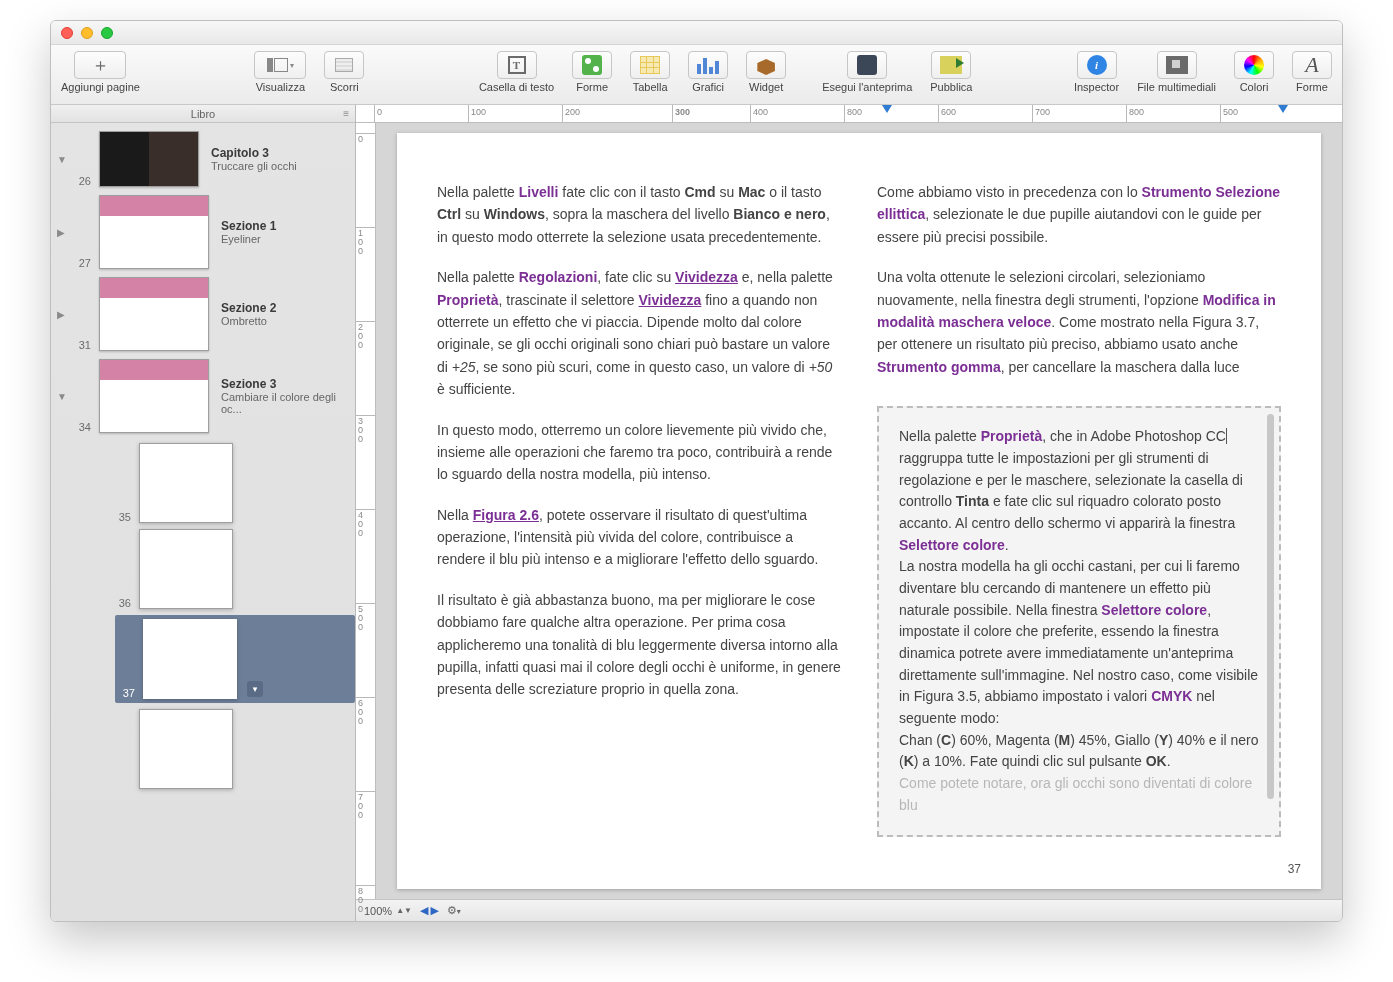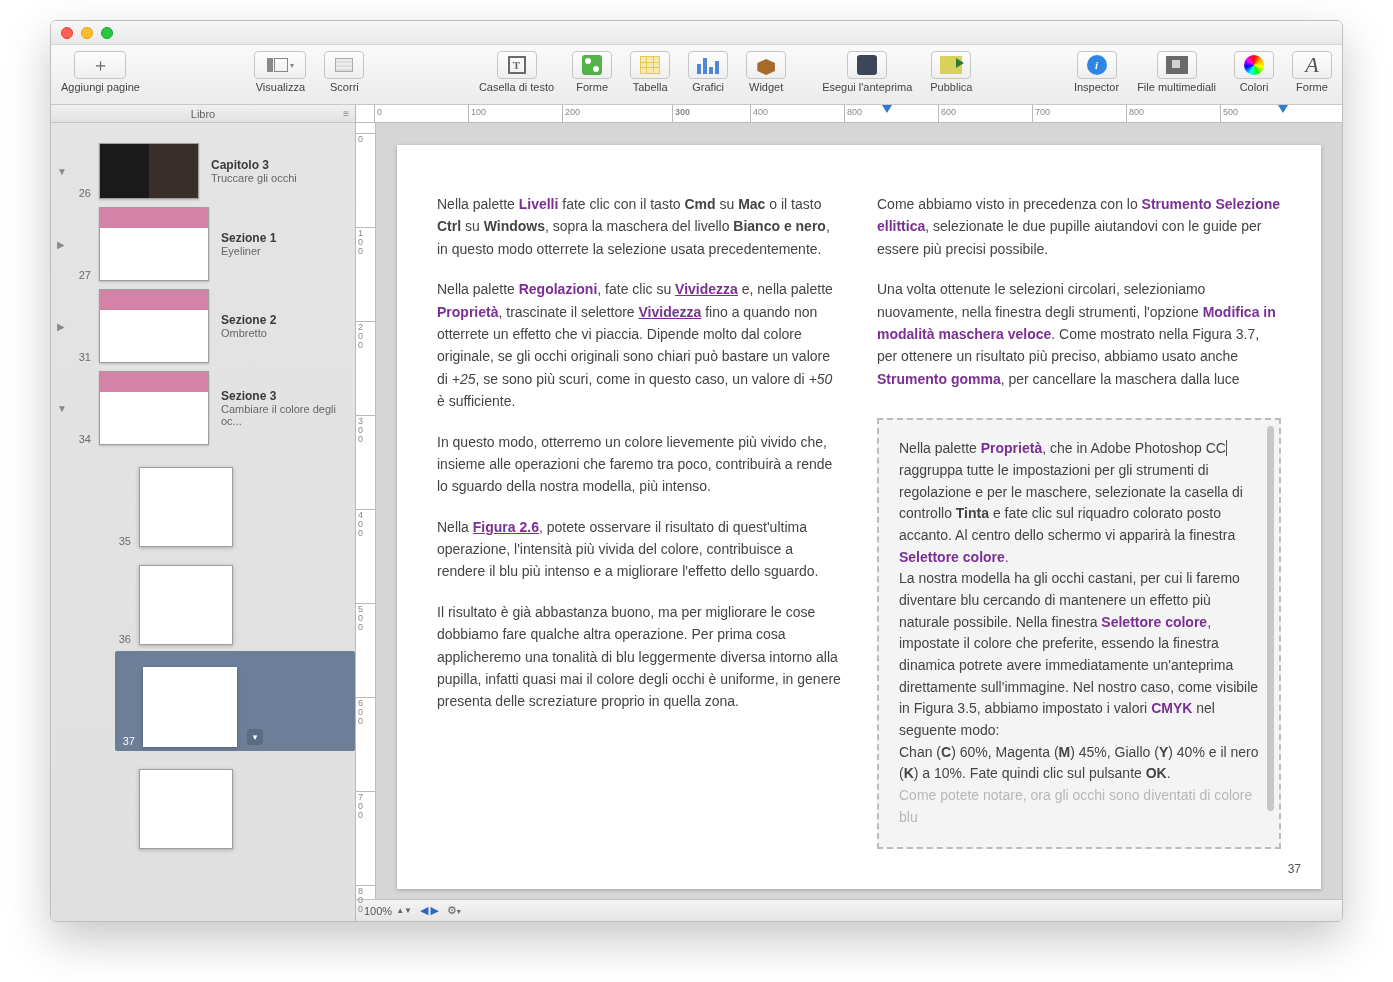--- a/index.html
+++ b/index.html
@@ -34,21 +34,21 @@
   .icn-widget{width:22px;height:20px;background:#a76a2a;clip-path:polygon(10% 40%,50% 20%,90% 40%,90% 80%,50% 100%,10% 80%);}
   .icn-preview{width:20px;height:20px;background:#3b4657;border-radius:3px;}
   .icn-publish{width:22px;height:18px;background:#d8d15b;position:relative;}
   .icn-publish::after{content:"";position:absolute;right:-2px;top:2px;width:0;height:0;border-left:8px solid #2e7d32;border-top:5px solid transparent;border-bottom:5px solid transparent;}
   .icn-inspector{width:20px;height:20px;border-radius:50%;background:#2f84e4;color:#fff;font-weight:bold;font-style:italic;display:flex;align-items:center;justify-content:center;font-family:Georgia,serif;}
   .icn-media{width:22px;height:18px;background:#6a6a6a;position:relative;}
   .icn-media::after{content:"";position:absolute;left:6px;top:4px;width:8px;height:8px;background:#d0d0d0;}
   .icn-colors{width:20px;height:20px;border-radius:50%;background:conic-gradient(red,orange,yellow,lime,cyan,blue,magenta,red);}
   .icn-font{font-family:Georgia,serif;font-size:22px;font-style:italic;color:#555;}
   .main{flex:1;display:flex;min-height:0;}
-  .sidebar{width:305px;background:linear-gradient(#e4e4e4,#e0e0e0);border-right:1px solid #b9b9b9;display:flex;flex-direction:column;gap:12px;}
+  .sidebar{width:305px;background:linear-gradient(#e4e4e4,#e0e0e0);border-right:1px solid #b9b9b9;display:flex;flex-direction:column;}
   .sb-header{height:18px;background:linear-gradient(#f0f0f0,#e2e2e2);border-bottom:1px solid #c4c4c4;display:flex;align-items:center;padding:0 6px;color:#636363;font-size:11px;position:relative;}
   .sb-header .center{position:absolute;left:0;right:0;text-align:center;}
   .sb-header .menu{position:absolute;right:6px;top:3px;color:#8a8a8a;font-size:10px;}
   .sb-body{flex:1;overflow-y:auto;padding:4px 0 10px;}
   .chapter-row{display:flex;align-items:center;padding:4px 6px;gap:6px;}
   .disclose{width:12px;color:#8a8a8a;font-size:10px;user-select:none;}
   .pgnum{width:16px;text-align:right;color:#6b6b6b;font-size:11px;margin-right:2px;align-self:flex-end;}
   .thumb{background:#fff;border:1px solid #9e9e9e;box-shadow:0 1px 2px rgba(0,0,0,0.2);}
   .thumb.big{width:100px;height:56px;}
   .thumb.sec{width:110px;height:74px;}
@@ -65,21 +65,21 @@
   .canvas-area{flex:1;display:flex;flex-direction:column;background:#d6d6d6;min-width:0;}
   .ruler-h{height:18px;background:#fff;border-bottom:1px solid #bdbdbd;position:relative;overflow:hidden;font-size:9px;color:#888;}
   .ruler-h .tick{position:absolute;top:0;height:100%;border-left:1px solid #b8b8b8;}
   .ruler-h .tick span{position:absolute;top:2px;left:2px;}
   .ruler-h .caret{position:absolute;top:0;width:0;height:0;border-left:5px solid transparent;border-right:5px solid transparent;border-top:8px solid #2e7bd1;}
   .canvas-row{flex:1;display:flex;min-height:0;}
   .ruler-v{width:20px;background:#fff;border-right:1px solid #bdbdbd;position:relative;font-size:9px;color:#888;}
   .ruler-v .tick{position:absolute;left:0;width:100%;border-top:1px solid #b8b8b8;}
   .ruler-v .tick span{position:absolute;left:2px;top:1px;}
   .page-scroll-wrap{flex:1;position:relative;overflow:hidden;display:flex;justify-content:center;padding:10px 14px;background:#d6d6d6;}
-  .page{width:924px;background:#fff;box-shadow:0 1px 4px rgba(0,0,0,0.25);padding:48px 40px 30px;position:relative;color:#444;font-size:14px;line-height:1.6;margin-top:12px;}
+  .page{width:924px;background:#fff;box-shadow:0 1px 4px rgba(0,0,0,0.25);padding:48px 40px 30px;position:relative;color:#444;font-size:14px;line-height:1.6;}
   .cursor-mark{display:inline-block;width:1px;height:16px;background:#555;vertical-align:-3px;}
   .cols{display:flex;gap:36px;}
   .col{flex:1;min-width:0;}
   .col p{margin:0 0 18px;}
   b.purple, a.purple{color:#7b2f94;font-weight:bold;}
   a.purple{text-decoration:underline;}
   .callout{border:2px dashed #bcbcbc;background:#f4f4f4;padding:18px 20px;font-size:14px;color:#444;line-height:1.55;position:relative;margin-top:28px;}
   .callout .vbar{position:absolute;right:5px;top:6px;bottom:36px;width:7px;background:#c7c7c7;border-radius:4px;}
   .page-num{position:absolute;bottom:10px;right:20px;color:#555;font-size:12px;}
   .statusbar{height:22px;background:linear-gradient(#f3f3f3,#e6e6e6);border-top:1px solid #c4c4c4;display:flex;align-items:center;padding:0 8px;gap:8px;font-size:11px;color:#555;}

